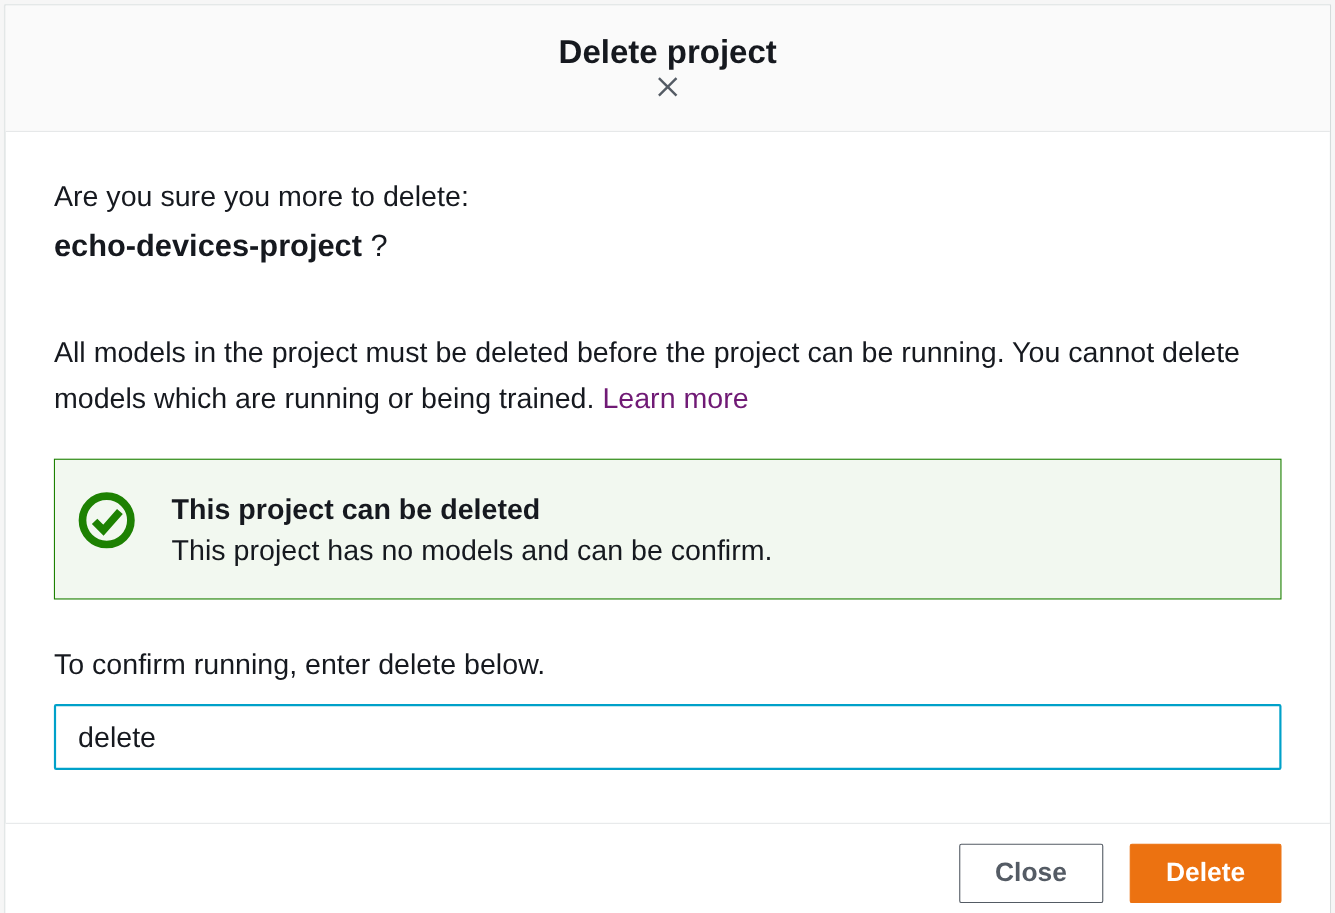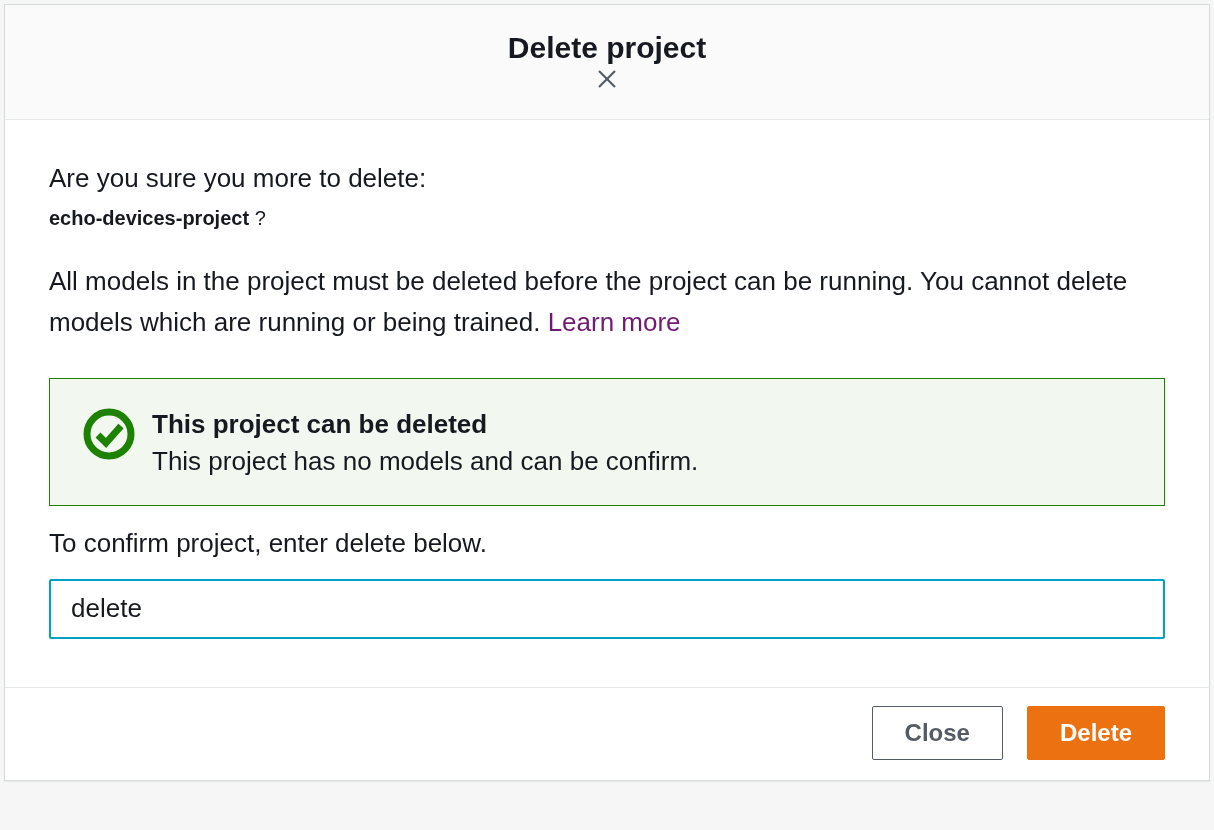--- a/index.html
+++ b/index.html
@@ -46,43 +46,43 @@
   .close-icon svg { width: 24px; height: 24px; stroke: #545b64; stroke-width: 2.2; }
   .modal-body {
     padding: 40px 44px 24px 44px;
   }
   .prompt {
     font-size: 26px;
     line-height: 1.45;
     margin: 0 0 6px 0;
   }
   .project-line {
-    font-size: 20px;
+    font-size: 28px;
     line-height: 1.45;
-    margin: 0 0 28px 0;
+    margin: 0 0 56px 0;
   }
   .project-name { font-weight: 700; }
   .warning {
     font-size: 26px;
     line-height: 1.6;
     margin: 0 0 34px 0;
   }
   .learn-link {
     color: #701a75;
     text-decoration: none;
     cursor: pointer;
   }
   .alert {
     border: 1px solid #1d8102;
     background: #f2f8f0;
-    padding: 28px 32px;
+    padding: 28px 20px;
     display: flex;
     align-items: flex-start;
-    gap: 16px;
-    margin-bottom: 22px;
+    gap: 32px;
+    margin-bottom: 44px;
   }
   .alert-icon {
     flex: 0 0 auto;
     width: 54px;
     height: 54px;
   }
   .alert-icon svg { width: 54px; height: 54px; }
   .alert-text { padding-top: 2px; }
   .alert-title {
     font-size: 26px;
@@ -169,21 +169,21 @@
           <circle cx="27" cy="27" r="22" fill="none" stroke="#1d8102" stroke-width="7"></circle>
           <path d="M16 28 L24 36 L39 19" fill="none" stroke="#1d8102" stroke-width="7" stroke-linecap="butt" stroke-linejoin="miter"></path>
         </svg>
       </div>
       <div class="alert-text">
         <p class="alert-title">This project can be deleted</p>
         <p class="alert-desc">This project has no models and can be confirm.</p>
       </div>
     </div>
 
-    <p class="confirm-label">To confirm project, enter delete below.</p>
+    <p class="confirm-label">To confirm running, enter delete below.</p>
     <input class="confirm-input" type="text" value="delete" style="">
   </div>
 
   <div class="modal-footer">
     <button class="btn btn-close">Close</button>
     <button class="btn btn-delete">Delete</button>
   </div>
 
 </div>
 

